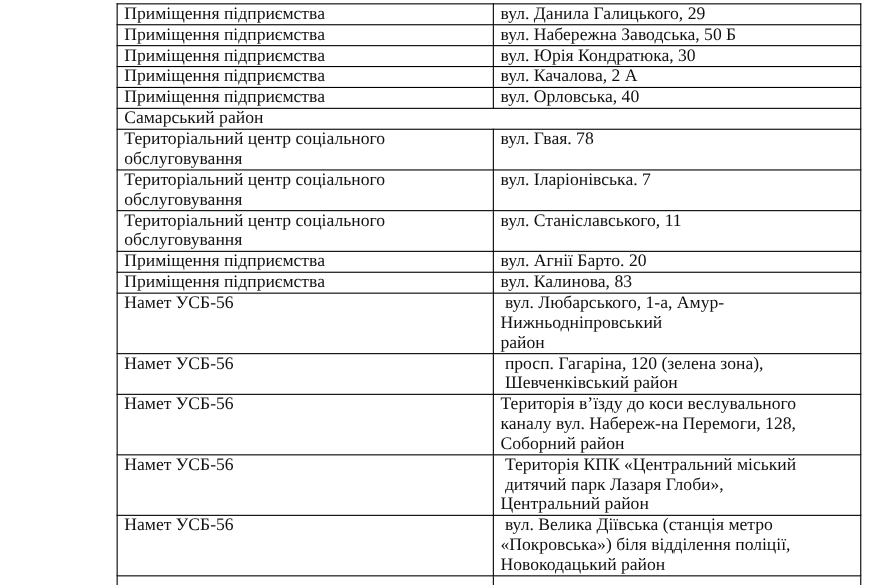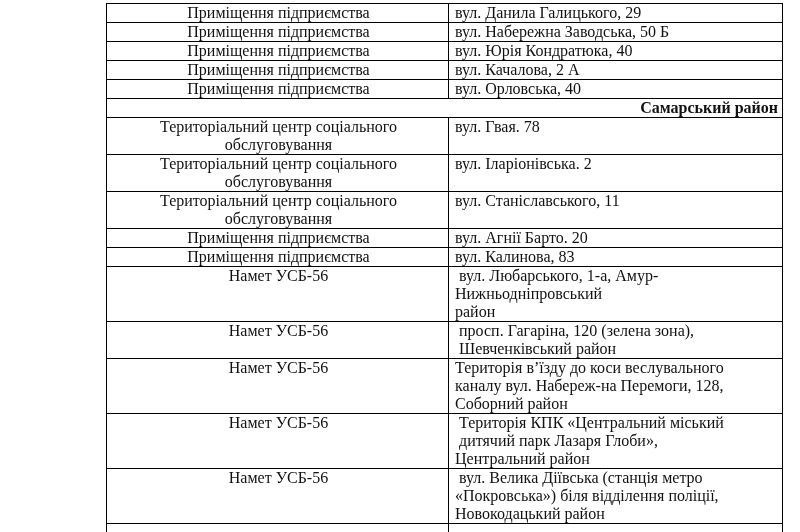--- a/index.html
+++ b/index.html
@@ -28,25 +28,25 @@
     border: 1px solid #000000;
     vertical-align: top;
     font-size: 16px;
     line-height: 18px;
     color: #111111;
     padding: 0 4px 0 6px;
     white-space: pre-wrap;
     overflow: hidden;
     word-wrap: break-word;
   }
-  td.col-location { width: 331px; text-align: center; }
+  td.col-location { width: 331px; }
   td.col-address  { width: 323px; font-family: Liberation Serif, serif; }
   td.section-cell {
-    text-align: right;
-    font-weight: bold;
+    text-align: left;
+    font-weight: normal;
     padding: 1px 4px;
   }
   tr.partial-row td {
     height: 10px;
   }
 </style>
 </head>
 <body>
 
 <div class="doc-page">
@@ -55,42 +55,42 @@
         <tr>
           <td class="col-location">Приміщення підприємства</td>
           <td class="col-address">вул. Данила Галицького, 29</td>
         </tr>
         <tr>
           <td class="col-location">Приміщення підприємства</td>
           <td class="col-address">вул. Набережна Заводська, 50 Б</td>
         </tr>
         <tr>
           <td class="col-location">Приміщення підприємства</td>
-          <td class="col-address">вул. Юрія Кондратюка, 40</td>
+          <td class="col-address">вул. Юрія Кондратюка, 30</td>
         </tr>
         <tr>
           <td class="col-location">Приміщення підприємства</td>
           <td class="col-address">вул. Качалова, 2 А</td>
         </tr>
         <tr>
           <td class="col-location">Приміщення підприємства</td>
           <td class="col-address">вул. Орловська, 40</td>
         </tr>
         <tr>
           <td colspan="2" class="section-cell">Самарський район</td>
         </tr>
         <tr>
           <td class="col-location">Територіальний центр соціального
 обслуговування</td>
           <td class="col-address">вул. Гвая. 78</td>
         </tr>
         <tr>
           <td class="col-location">Територіальний центр соціального
 обслуговування</td>
-          <td class="col-address">вул. Іларіонівська. 2</td>
+          <td class="col-address">вул. Іларіонівська. 7</td>
         </tr>
         <tr>
           <td class="col-location">Територіальний центр соціального
 обслуговування</td>
           <td class="col-address">вул. Станіславського, 11</td>
         </tr>
         <tr>
           <td class="col-location">Приміщення підприємства</td>
           <td class="col-address">вул. Агнії Барто. 20</td>
         </tr>

